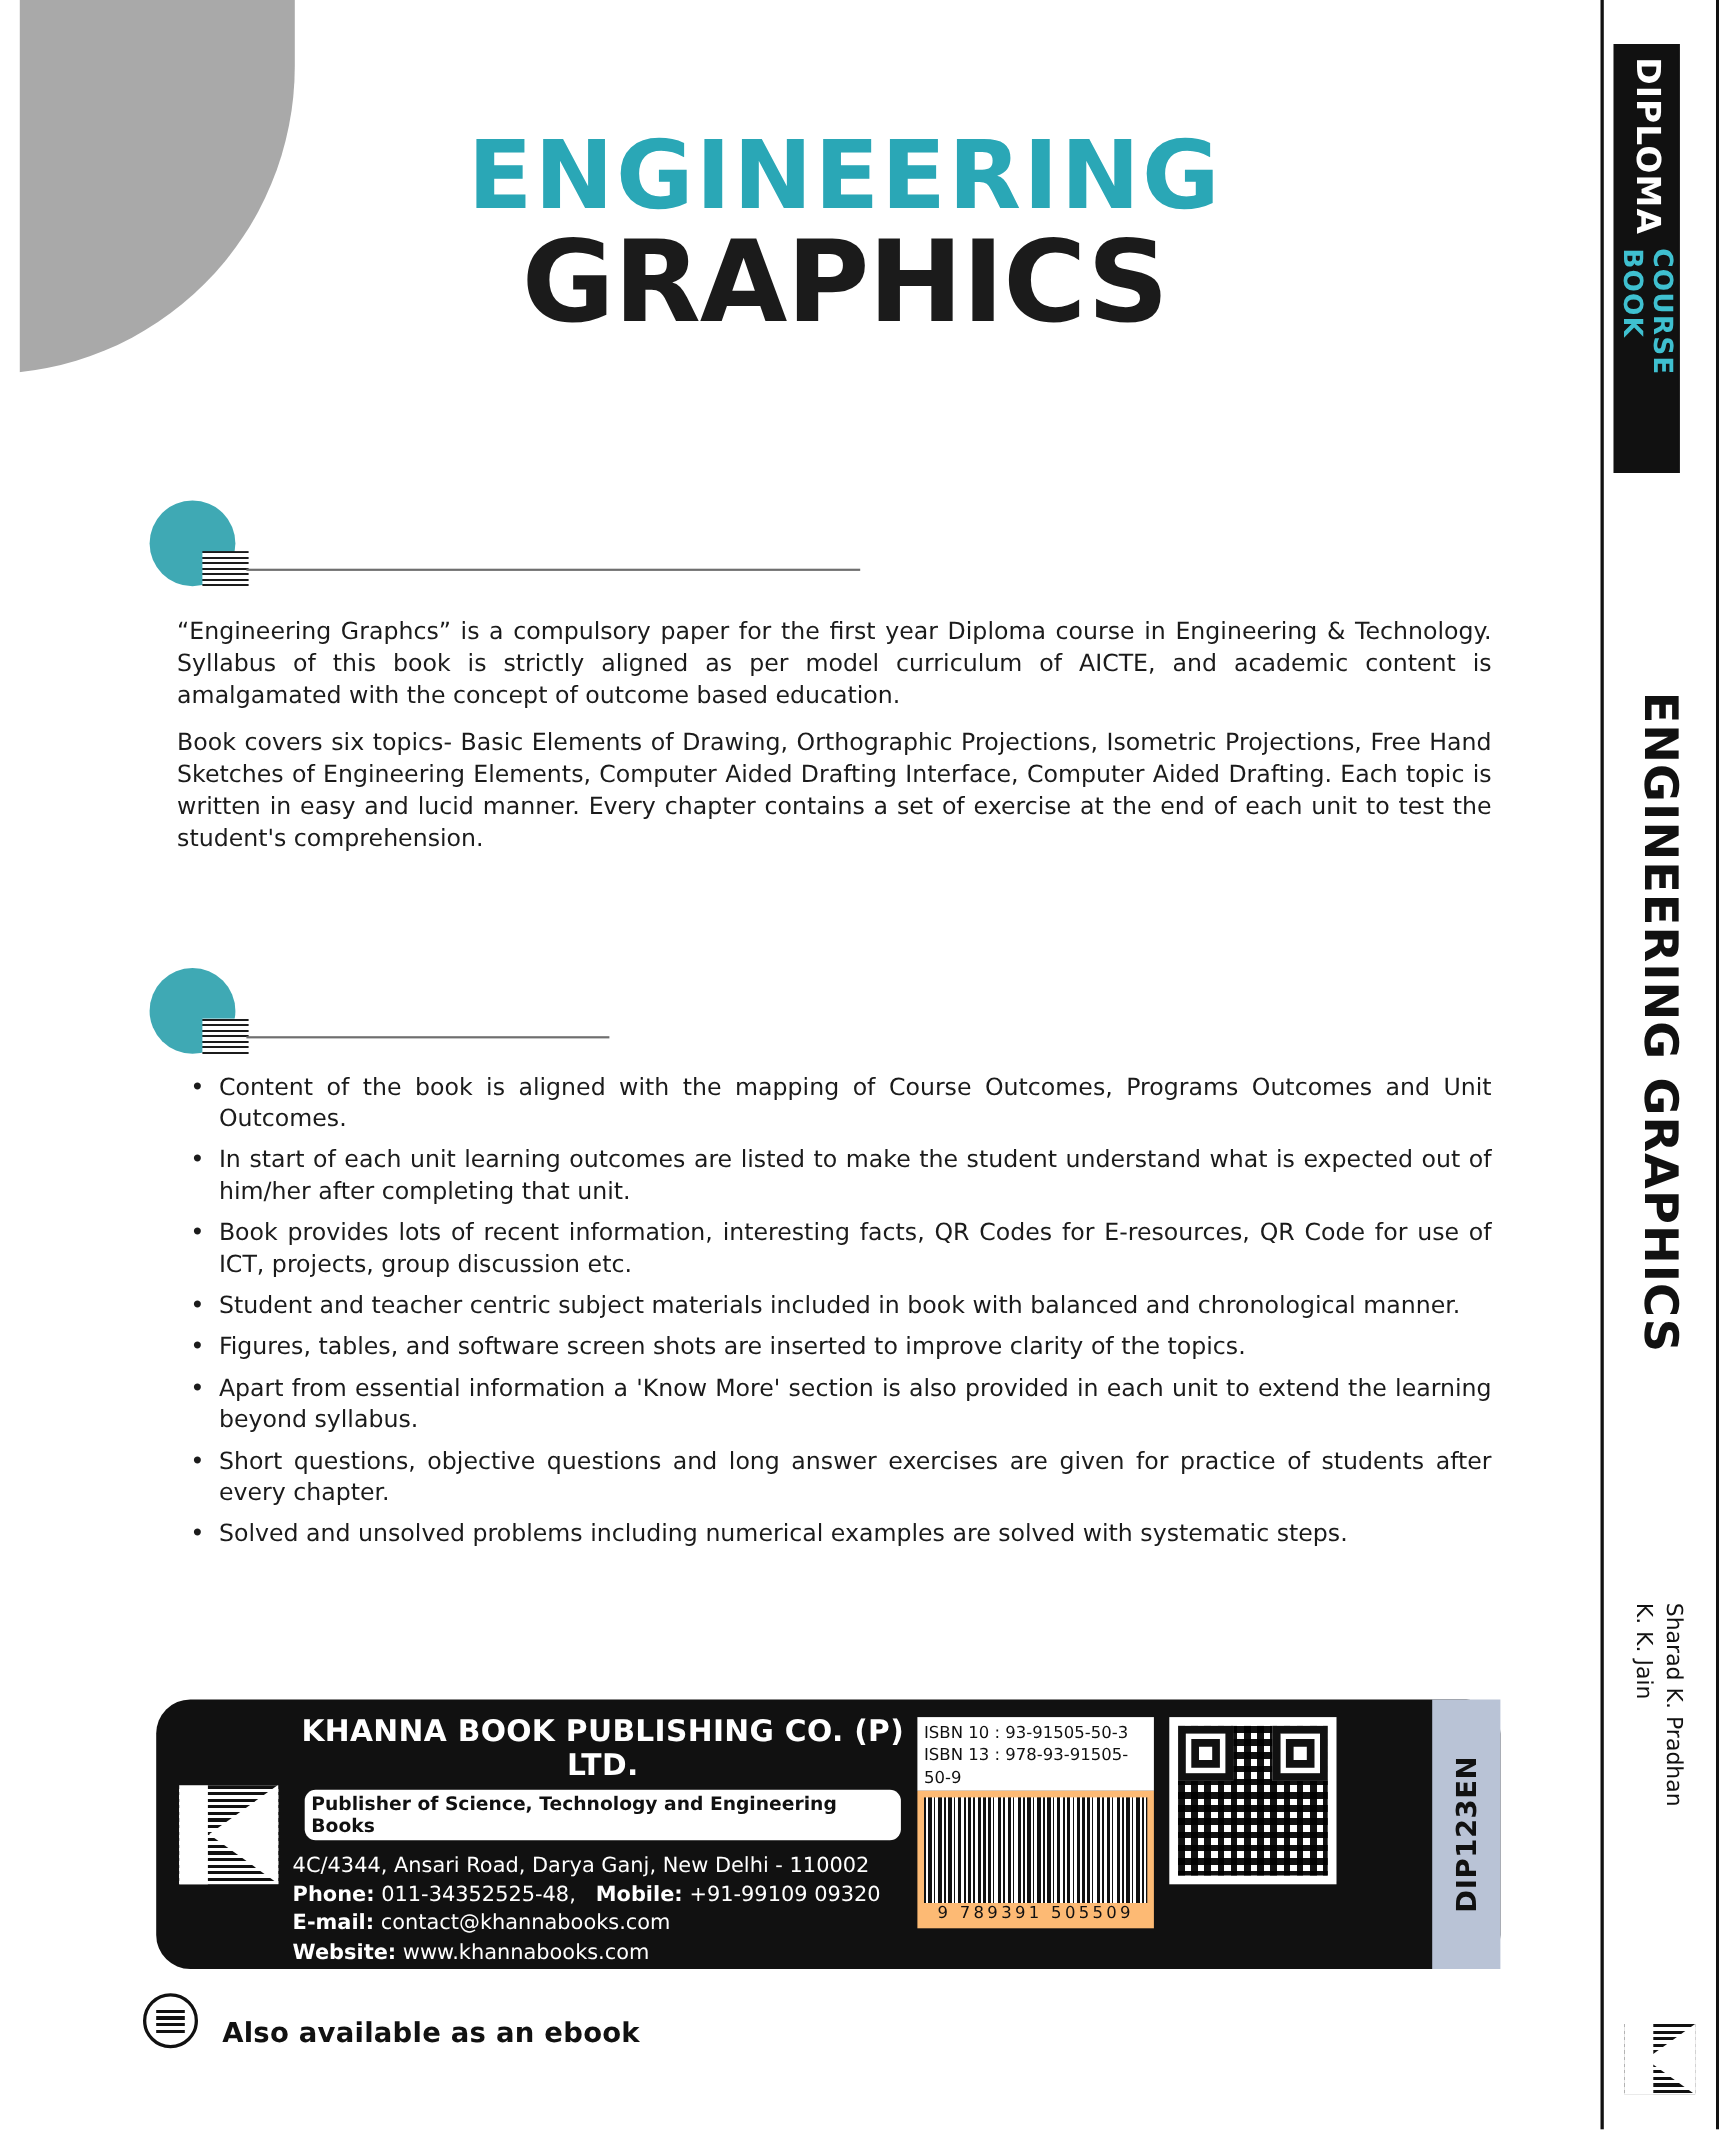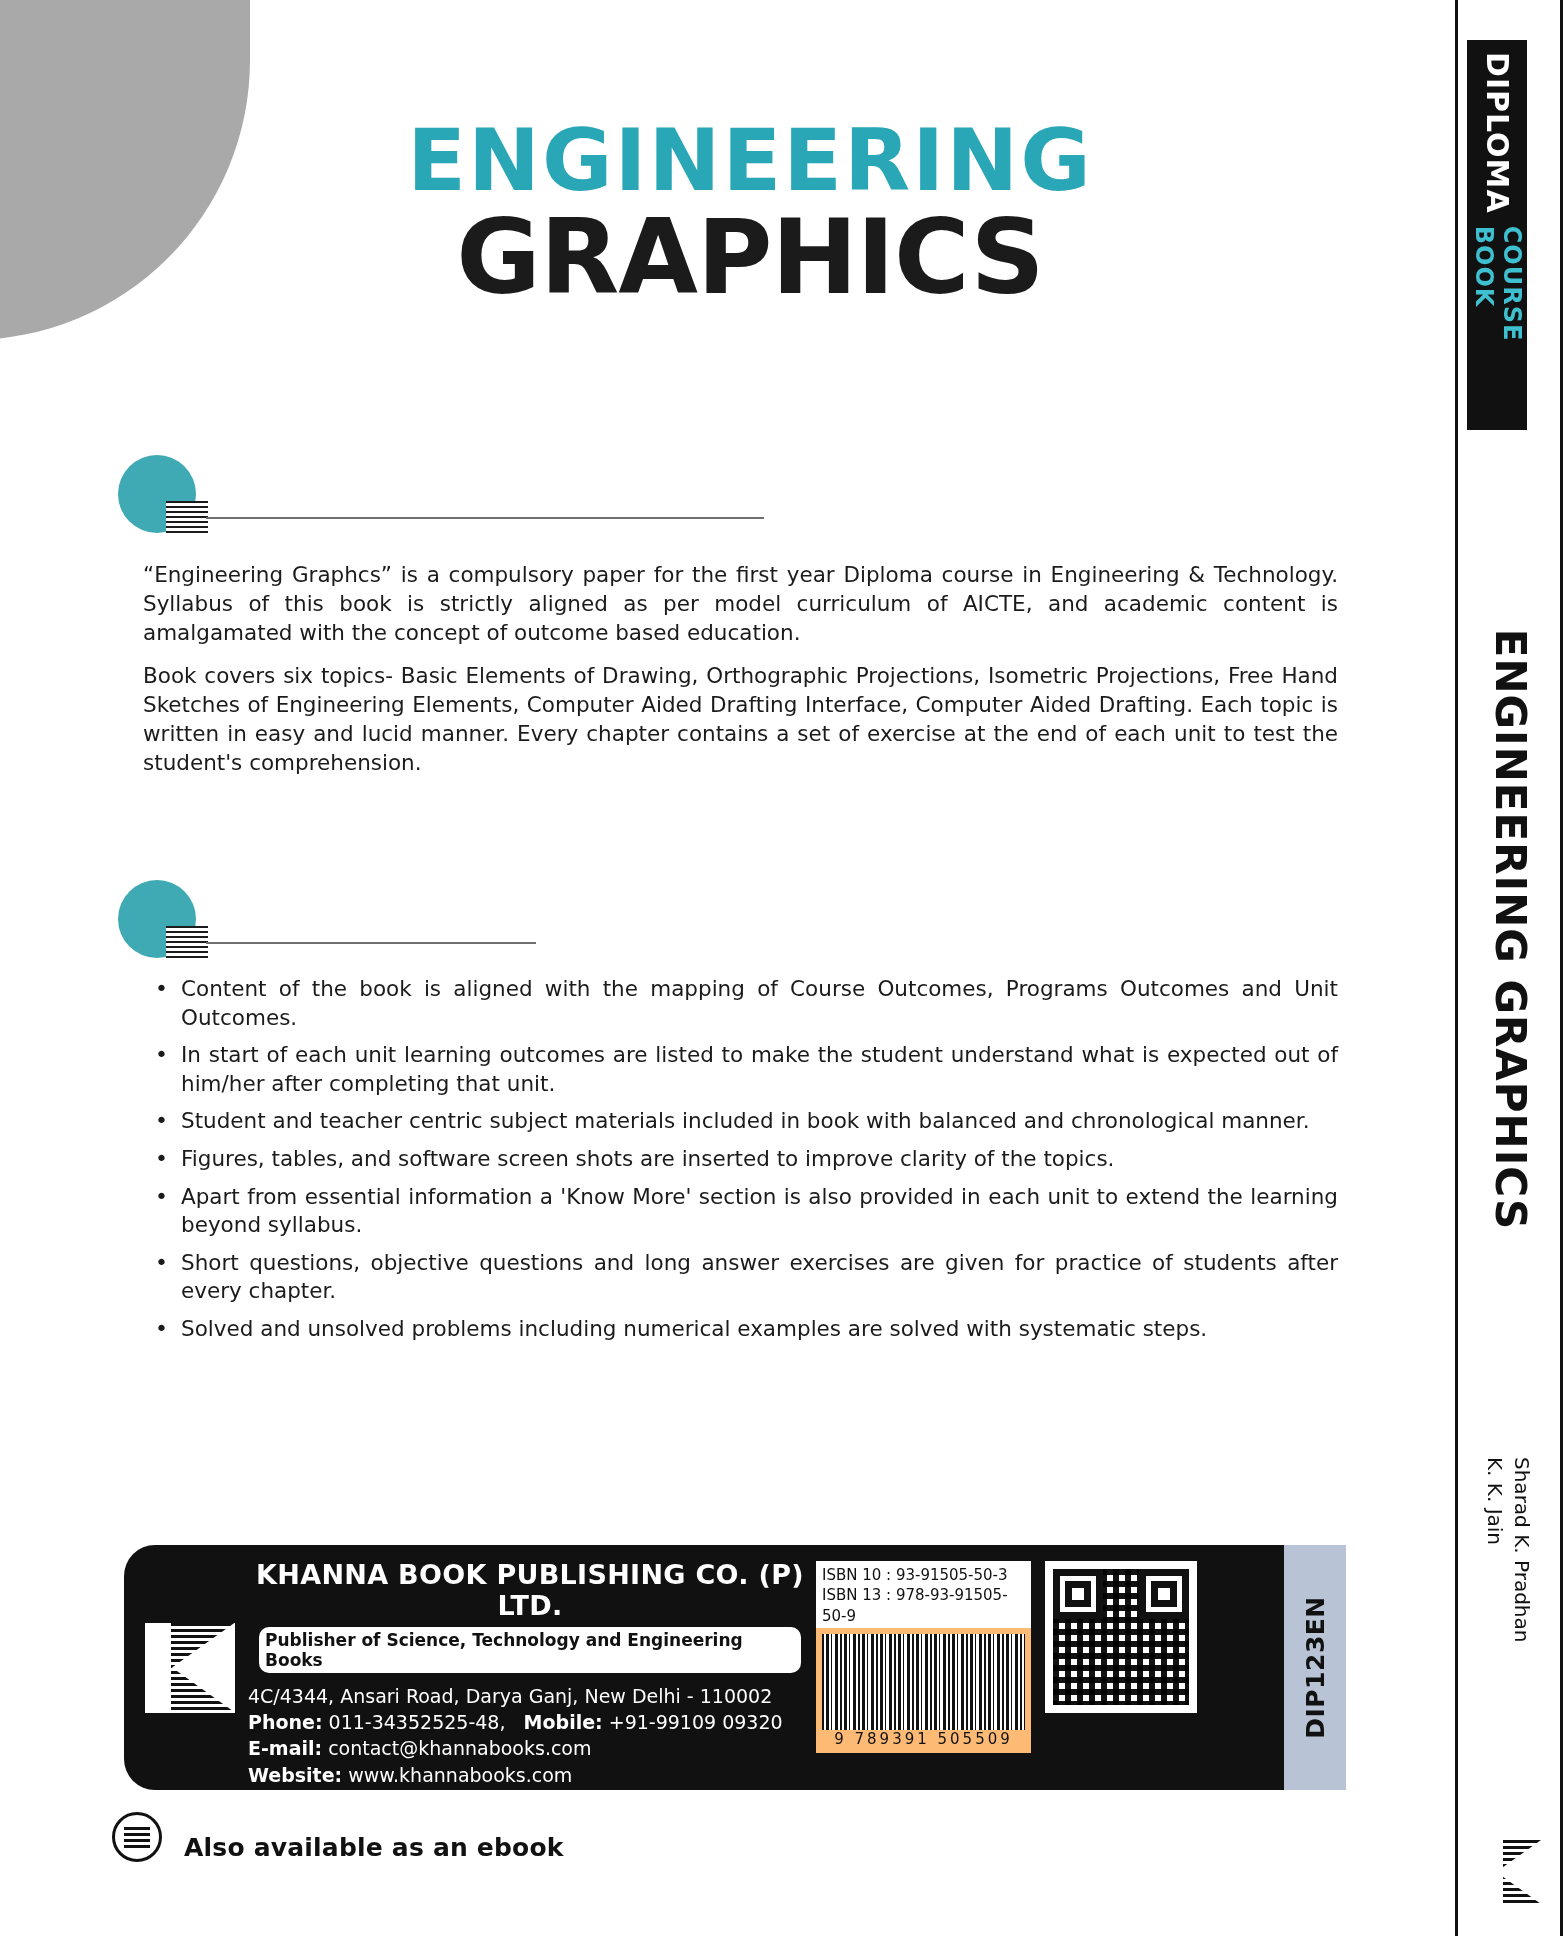--- a/index.html
+++ b/index.html
@@ -11,21 +11,21 @@
     width: 1563px;
     height: 1936px;
     position: relative;
     font-family: "Liberation Sans", sans-serif;
     overflow: hidden;
   }
 
   
   #back-cover {
     position: absolute;
-    left: 0; top: 0;
+    left: 18px; top: 0;
     width: 1455px;
     height: 1936px;
     background: #ffffff;
     overflow: hidden;
     padding-left: 38px;
   }
 
   
   .corner-blob {
     position: absolute;
@@ -494,20 +494,21 @@
   <div class="deco" style="left:118px; top:880px; width:360px; height:80px;">
     <div class="dot"></div>
     <div class="hatch"></div>
     <div class="rule" style="width:330px;"></div>
   </div>
 
 
   <ul class="features">
     <li>Content of the book is aligned with the mapping of Course Outcomes, Programs Outcomes and Unit Outcomes.</li>
     <li>In start of each unit learning outcomes are listed to make the student understand what is expected out of him/her after completing that unit.</li>
+    <li>Book provides lots of recent information, interesting facts, QR Codes for E-resources, QR Code for use of ICT, projects, group discussion etc.</li>
     <li>Student and teacher centric subject materials included in book with balanced and chronological manner.</li>
     <li>Figures, tables, and software screen shots are inserted to improve clarity of the topics.</li>
     <li>Apart from essential information a 'Know More' section is also provided in each unit to extend the learning beyond syllabus.</li>
     <li>Short questions, objective questions and long answer exercises are given for practice of students after every chapter.</li>
     <li>Solved and unsolved problems including numerical examples are solved with systematic steps.</li>
   </ul>
 
   <div class="pub-box">
 
     <div class="pub-logo">

